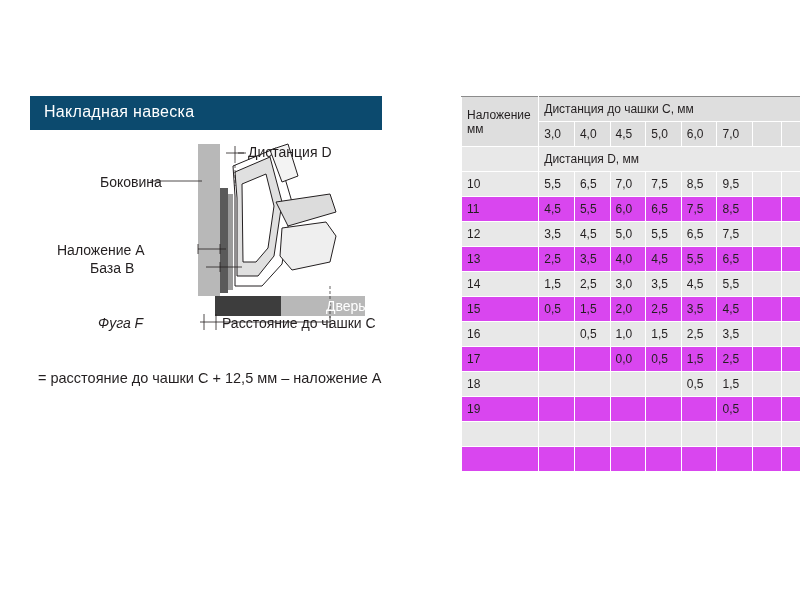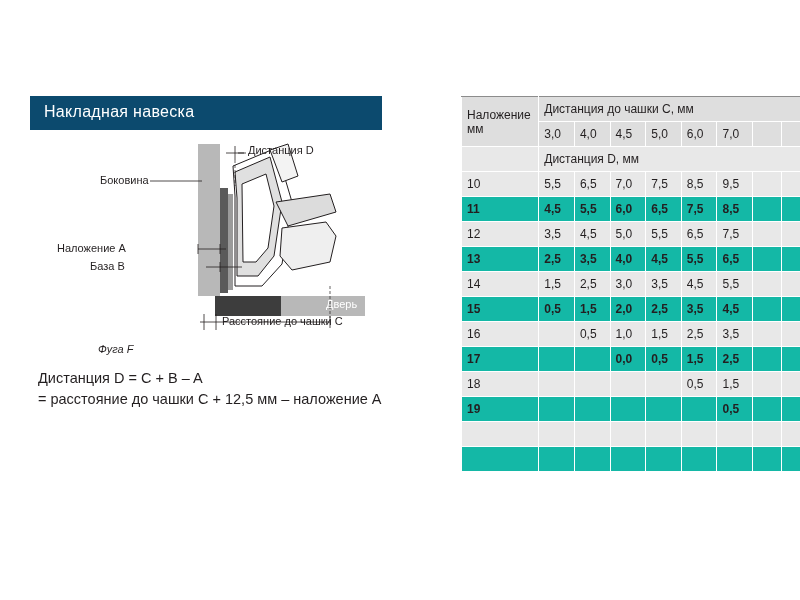--- a/index.html
+++ b/index.html
@@ -46,28 +46,27 @@
   #drawing {
     position: absolute;
     left: 0;
     top: 40px;
     width: 370px;
     height: 215px;
   }
 
   .lbl {
     position: absolute;
-    font-size: 11px;
+    font-size: 14px;
     color: #231f20;
     white-space: nowrap;
     text-align: right;
   }
   .lbl-it {
     font-style: italic;
-    margin-top: 28px;
   }
   .lbl-white {
     color: #ffffff;
   }
 
   
   #formula {
     position: absolute;
     left: 8px;
     top: 272px;
@@ -93,22 +92,21 @@
   table.hinge td {
     border: 1px solid #ffffff;
     padding: 3px 5px;
     height: 18px;
     background: #e8e8e8;
     text-align: left;
     vertical-align: middle;
     line-height: 14px;
   }
   table.hinge tr.alt td {
-    background: #14b8a6;
-    font-weight: bold;
+    background: #d946ef;
   }
   td.hdr {
     background: #dedede !important;
     vertical-align: top;
   }
   td.num {
     text-align: left;
     width: 30px;
   }
   td.lbl-col {
@@ -182,21 +180,20 @@
     <div class="lbl" style="left:218px; top:8px;">Дистанция D</div>
     <div class="lbl" style="left:58px; top:38px;padding-left:12px;">Боковина</div>
     <div class="lbl" style="left:27px; top:106px;">Наложение A</div>
     <div class="lbl" style="left:60px; top:124px;">База B</div>
     <div class="lbl lbl-white" style="left:296px; top:162px;">Дверь</div>
     <div class="lbl lbl-it" style="left:68px; top:179px;">Фуга F</div>
     <div class="lbl" style="left:192px; top:179px;">Расстояние до чашки C</div>
   </div>
 
   <div id="formula">
-    <div>Дистанция D = C + B – A</div>
     <div>= расстояние до чашки C + 12,5 мм – наложение A</div>
   </div>
 </div>
 
 <div id="table-wrap">
   <table class="hinge">
     <tbody id="table-body">
         <tr>
           <td class="hdr lbl-col top-line" rowspan="2">Наложение<br>мм</td>
           <td class="hdr top-line" colspan="8">Дистанция до чашки C, мм</td>

